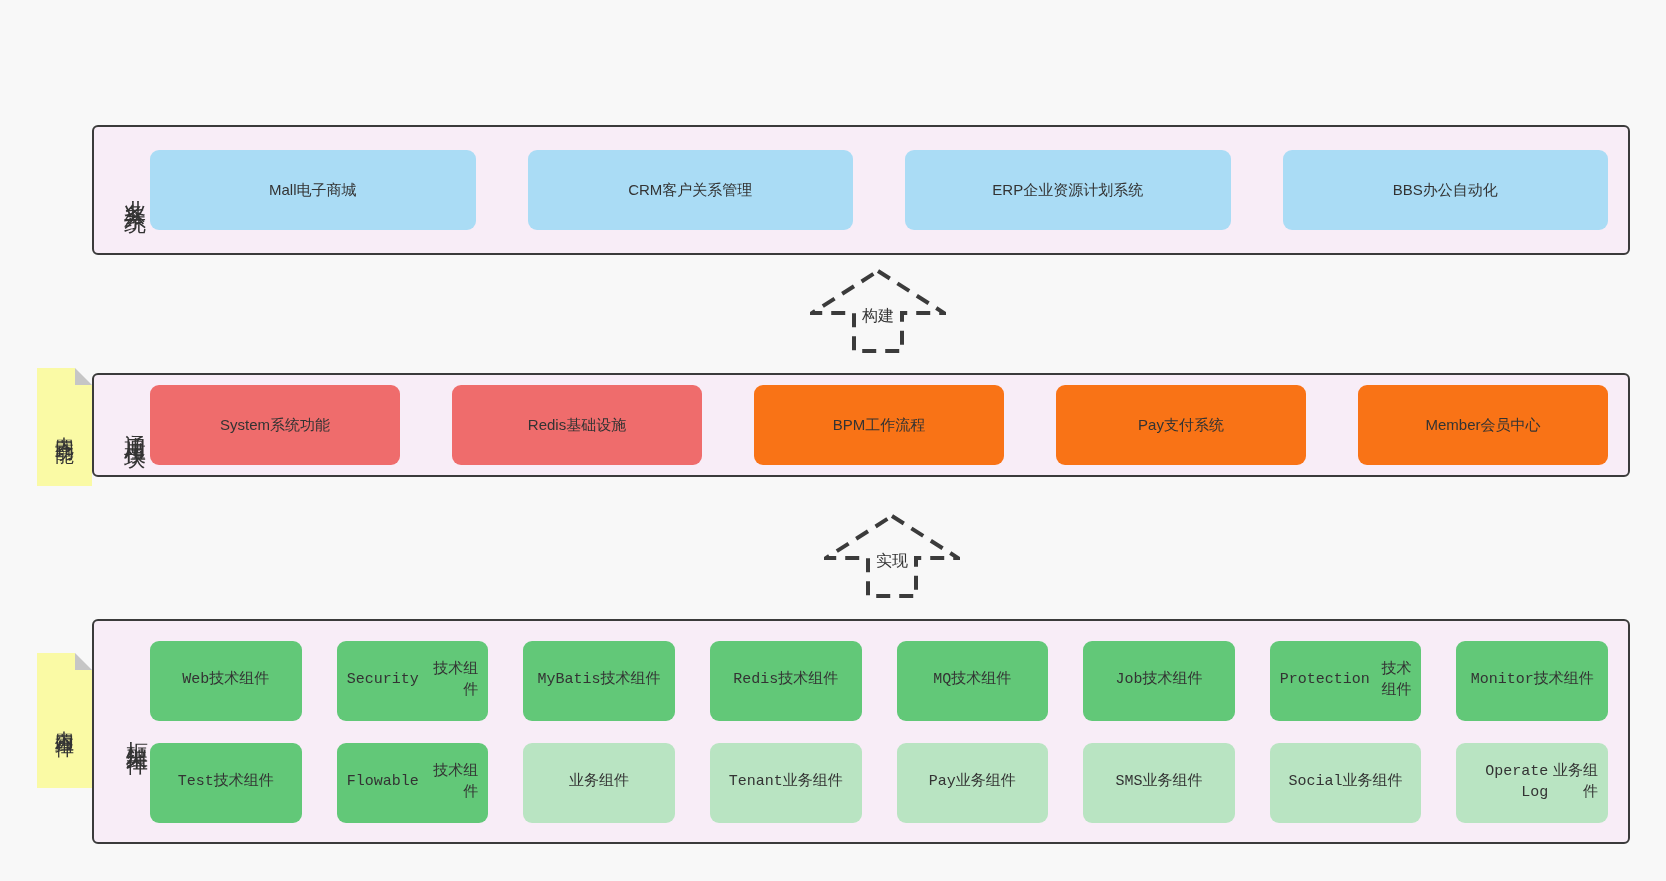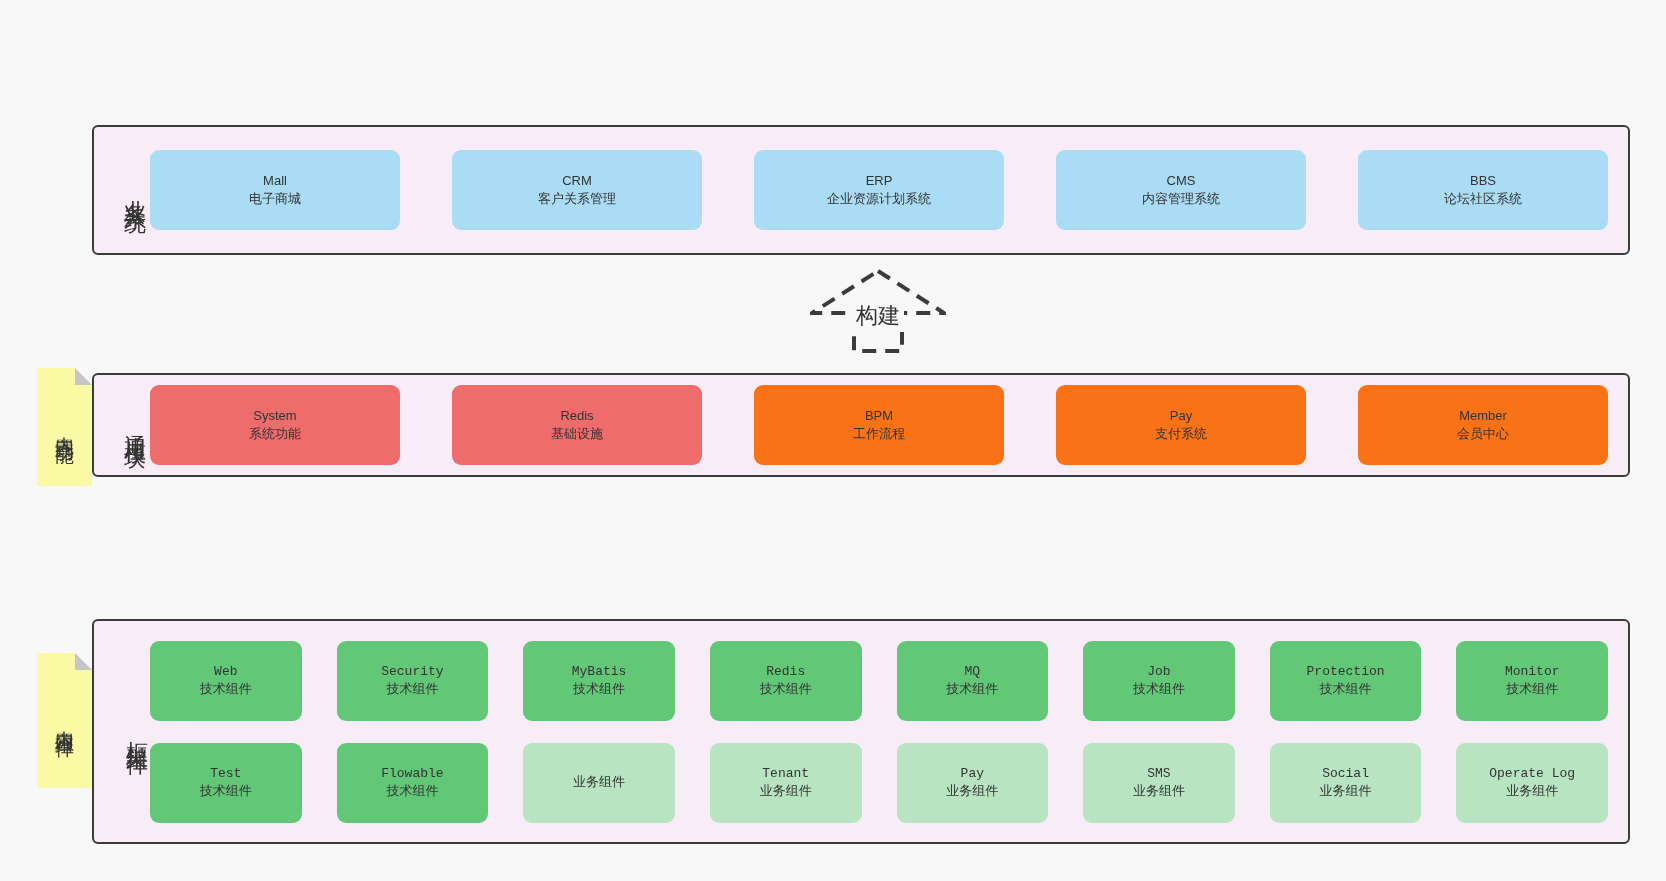--- a/index.html
+++ b/index.html
@@ -42,46 +42,45 @@
 
   .boxes{flex:1;display:flex;gap:52px;}
   .rows{flex:1;display:flex;flex-direction:column;gap:22px;}
   .row{display:flex;gap:35px;}
 
   .node{
     flex:1;
     height:80px;
     border-radius:9px;
     display:flex;
-    flex-direction:column;
     justify-content:center;
     align-items:center;
     text-align:right;
-    font-size:13px;
+    font-size:15px;
     line-height:1.38;
     padding:2px 10px;
     box-sizing:border-box;
   }
   .node .t{white-space:normal;}
   .blue {background:#aadcf5;}
   .red  {background:#ef6c6c;}
   .pink {background:#f97316;}
   .green{background:#62c878;}
   .lgreen{background:#b9e4c2;}
 
   
   .arrow{position:absolute;width:136px;height:86px;}
   .arrow svg{display:block;}
   .arrow .alabel{
     position:absolute;
     left:50%;top:56%;
     transform:translate(-50%,-50%);
     background:#f8f8f8;
     padding:1px 4px;
-    font-size:22px;
+    font-size:16px;
     color:#333;
     white-space:nowrap;
   }
   .arrow1{left:810px;top:268px;}
   .arrow2{left:824px;top:513px;}
 
   
   .sticky{
     position:absolute;
     width:55px;
@@ -120,26 +119,22 @@
       </div>
       <div class="node blue">
         <div class="t">CRM</div>
         <div class="t">客户关系管理</div>
       </div>
       <div class="node blue">
         <div class="t">ERP</div>
         <div class="t">企业资源计划系统</div>
       </div>
       <div class="node blue">
-        <div class="t">CMS</div>
-        <div class="t">内容管理系统</div>
-      </div>
-      <div class="node blue">
         <div class="t">BBS</div>
-        <div class="t">论坛社区系统</div>
+        <div class="t">办公自动化</div>
       </div>
     </div>
   </div>
 
   <div class="arrow arrow1">
     <svg width="136" height="86" viewBox="0 0 136 86">
       <path d="M68,3 L134,45 L92,45 L92,83 L44,83 L44,45 L2,45 Z" fill="none" stroke="#3b3b3b" stroke-width="4" stroke-dasharray="14 9"></path>
     </svg>
     <div class="alabel">构建</div>
   </div>
@@ -168,20 +163,26 @@
         <div class="t">Pay</div>
         <div class="t">支付系统</div>
       </div>
       <div class="node pink">
         <div class="t">Member</div>
         <div class="t">会员中心</div>
       </div>
     </div>
   </div>
 
+  <div class="arrow arrow2">
+    <svg width="136" height="86" viewBox="0 0 136 86">
+      <path d="M68,3 L134,45 L92,45 L92,83 L44,83 L44,45 L2,45 Z" fill="none" stroke="#3b3b3b" stroke-width="4" stroke-dasharray="14 9"></path>
+    </svg>
+    <div class="alabel">实现</div>
+  </div>
 
   <div class="sticky sticky2">
     <div class="fold"></div>
     <div class="stext">内置组件</div>
   </div>
 
   <div class="layer layer-bot">
     <div class="v-label">框架组件</div>
     <div class="rows">
       <div class="row">

